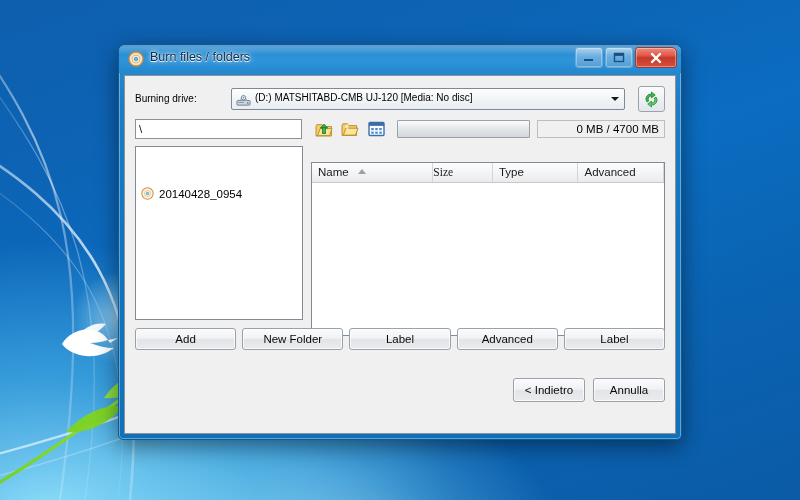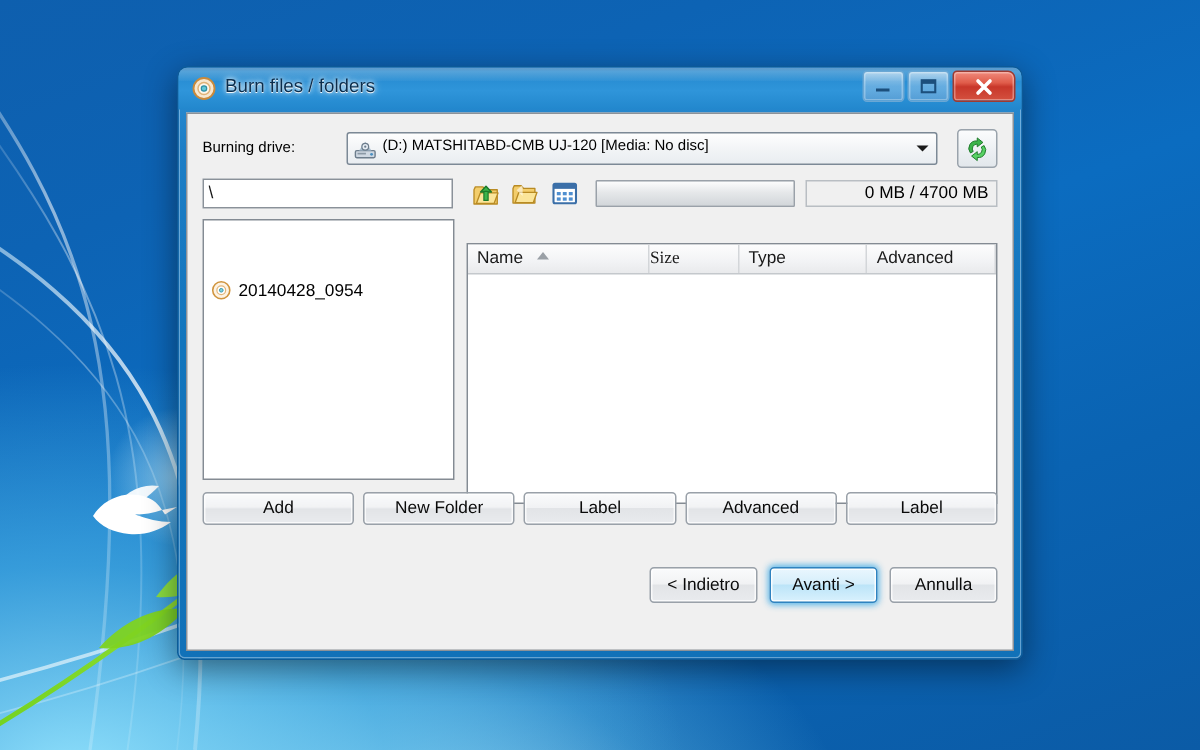--- a/index.html
+++ b/index.html
@@ -354,18 +354,17 @@
     <div id="act-row">
       <button class="btn">Add</button>
       <button class="btn">New Folder</button>
       <button class="btn">Label</button>
       <button class="btn">Advanced</button>
       <button class="btn">Label</button>
     </div>
 
     <div id="nav-row">
       <button class="navbtn">&lt; Indietro</button>
-      <button class="navbtn default">Avanti &gt;</button>
       <button class="navbtn">Annulla</button>
     </div>
 
   </div>
 </div>
 
 </body></html>

